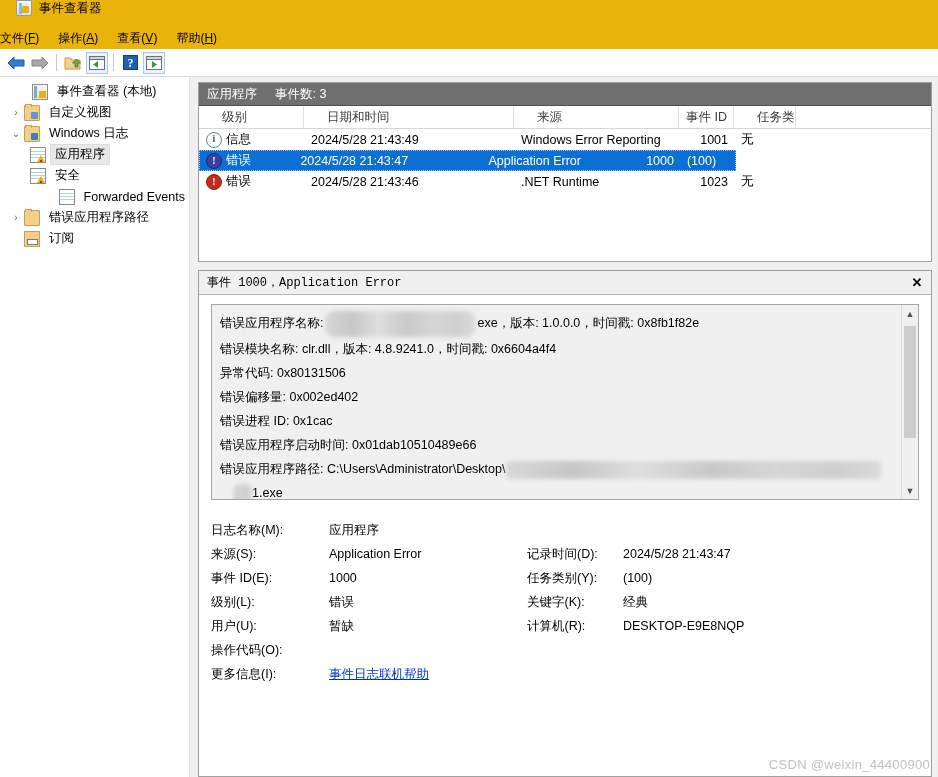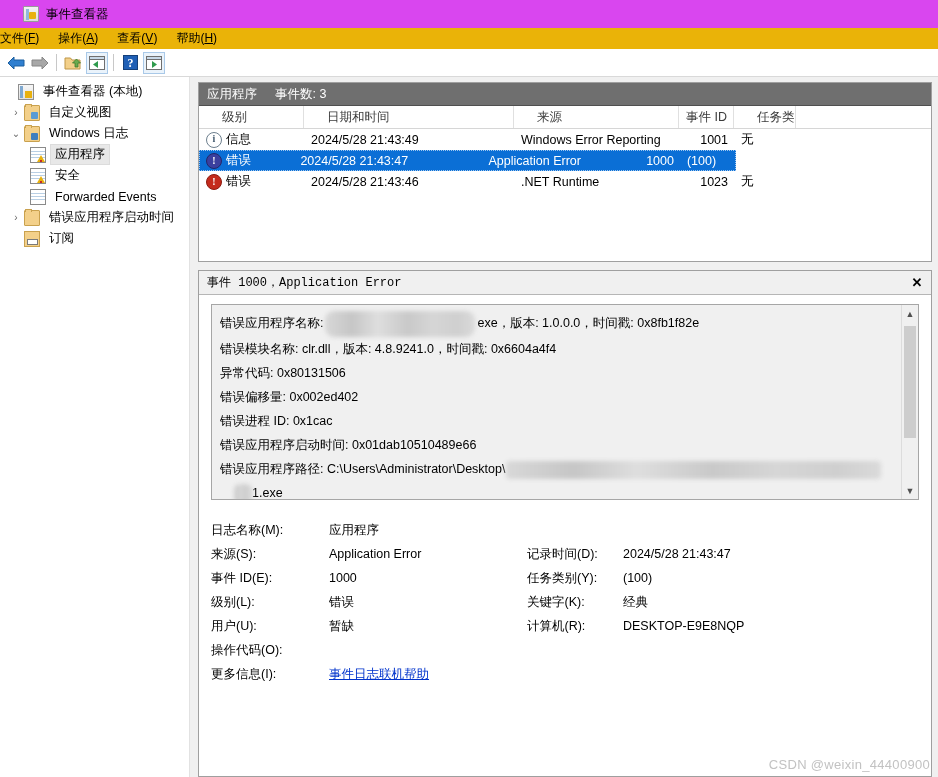--- a/index.html
+++ b/index.html
@@ -12,23 +12,23 @@
     font-size: 12px;
     color: #000;
     overflow: hidden;
     position: relative;
   }
 
   
   #titlebar {
     height: 28px;
     display: flex;
-    align-items: center;
-    padding-left: 23px;
-    background: #d946ef;
+    align-items: flex-start;
+    padding-left: 16px;
+    background: #eab308;
   }
   #titlebar .app-icon {
     width: 16px; height: 16px;
     margin-right: 7px;
     position: relative;
     background: linear-gradient(#f4f4f4, #dcdcdc);
     border: 1px solid #9a9a9a;
     border-radius: 1px;
     box-sizing: border-box;
   }
@@ -533,21 +533,21 @@
       <rect x="0.5" y="0.5" width="15" height="3" fill="#c7d8e8" stroke="#6f6f6f"></rect>
       <polygon points="6,5 6,12 11,8.5" fill="#2f9b4d"></polygon>
     </svg>
   </div>
 </div>
 
 <div id="main">
 
   <div id="treepane">
 
-    <div class="tree-row" style="padding-left:2px;">
+    <div class="tree-row" style="padding-left:16px;">
       <span class="chev"></span>
       <span class="tr-icon ico-viewer"></span>
       <span class="tr-label">事件查看器 (本地)</span>
     </div>
 
     <div class="tree-row" style="padding-left:8px;">
       <span class="chev">›</span>
       <span class="tr-icon ico-folder"></span>
       <span class="tr-label">自定义视图</span>
     </div>
@@ -563,29 +563,29 @@
       <span class="tr-label">应用程序</span>
     </div>
 
     <div class="tree-row" style="padding-left:30px;">
       <span class="tr-icon ico-log warn"></span>
       <span class="tr-label">安全</span>
     </div>
 
 
 
-    <div class="tree-row" style="padding-left:30px;">
+    <div class="tree-row" style="padding-left:16px;justify-content:flex-end;">
       <span class="tr-icon ico-log"></span>
       <span class="tr-label">Forwarded Events</span>
     </div>
 
     <div class="tree-row" style="padding-left:8px;">
       <span class="chev">›</span>
       <span class="tr-icon ico-folder f-plain"></span>
-      <span class="tr-label">错误应用程序启动时间</span>
+      <span class="tr-label">错误应用程序路径</span>
     </div>
 
     <div class="tree-row" style="padding-left:24px;">
       <span class="tr-icon ico-sub"></span>
       <span class="tr-label">订阅</span>
     </div>
 
   </div>
 
   <div id="rightpane">

